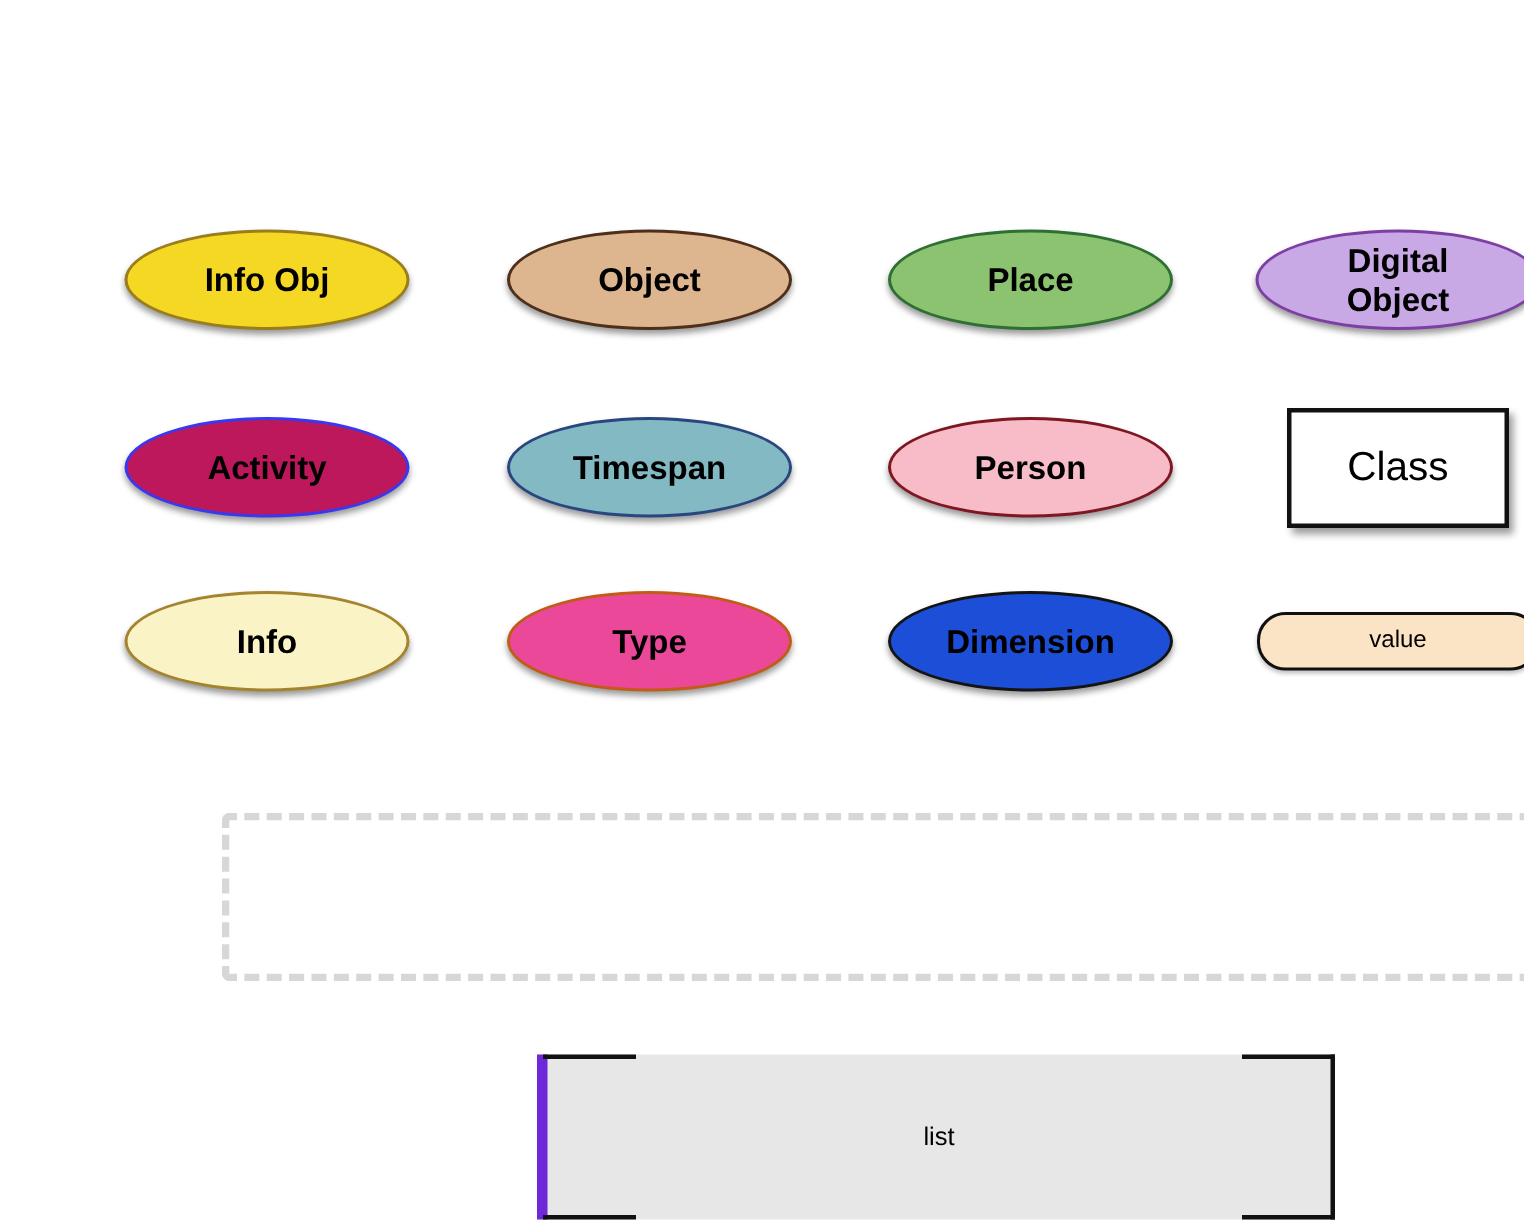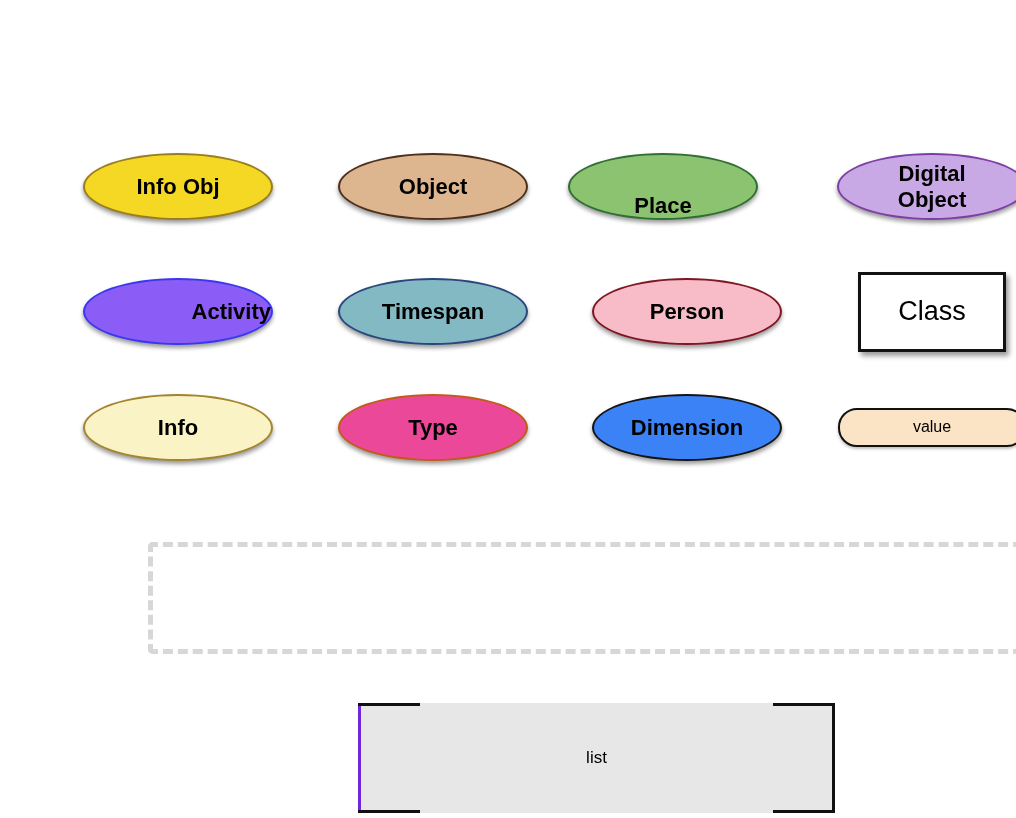--- a/index.html
+++ b/index.html
@@ -34,55 +34,55 @@
     height: 67px;
     border-radius: 50%;
     border: 2.5px solid #000;
     box-shadow: 0 3px 4px rgba(0,0,0,0.40);
     font-weight: 700;
     font-size: 22px;
   }
   
   #s-info-obj        { left: 55px;  top: 153px; background: #F5D823; border-color: #9A7D1C; }
   #s-object          { left: 310px; top: 153px; background: #DDB68F; border-color: #4E2F1A; }
-  #s-place           { left: 540px; top: 153px; background: #8CC370; border-color: #2E6F33; align-items: flex-end; }
+  #s-place           { left: 564px; top: 153px; background: #8CC370; border-color: #2E6F33; }
   #s-digital-object  { left: 809px; top: 153px; background: #C8A9E6; border-color: #7E3FA4; }
   
-  #s-activity        { left: 55px;  top: 278px; background: #8b5cf6; border-color: #3838F0; justify-content: flex-end; }
+  #s-activity        { left: 55px;  top: 278px; background: #be185d; border-color: #3838F0; }
   #s-timespan        { left: 310px; top: 278px; background: #83B9C3; border-color: #29477E; align-items: center; }
   #s-person          { left: 564px; top: 278px; background: #F8BCC9; border-color: #7E1722; }
   #s-class {
     left: 830px; top: 272px; width: 148px; height: 80px;
     background: #FFFFFF; border: 3px solid #111;
     font-weight: 400; font-size: 27px;
     box-shadow: 3px 4px 5px rgba(0,0,0,0.40);
   }
   
   #s-name            { left: 55px;  top: 394px; background: #FAF3C5; border-color: #A5842E; }
   #s-type            { left: 310px; top: 394px; background: #ec4899; border-color: #C25B16; }
-  #s-dimension       { left: 564px; top: 394px; background: #3b82f6; border-color: #141414; }
+  #s-dimension       { left: 564px; top: 394px; background: #1d4ed8; border-color: #141414; }
   #s-value {
     left: 810px; top: 408px; width: 188px; height: 39px;
     background: #FBE4C5; border: 2.5px solid #111; border-radius: 19px;
     font-weight: 400; font-size: 16px;
     box-shadow: 0 2px 3px rgba(0,0,0,0.25);
   }
   .dashed-box {
     position: absolute;
     left: 120px; top: 542px; width: 890px; height: 112px;
     box-sizing: border-box;
     border: 5px dashed #D7D7D7;
     border-radius: 5px;
   }
   .list-box {
     position: absolute;
-    left: 330px; top: 703px; width: 477px; height: 110px;
+    left: 330px; top: 703px; width: 532px; height: 110px;
     box-sizing: border-box;
     background: #E7E7E7;
-    border-left: 3px solid #6d28d9;
+    border-left: 7px solid #6d28d9;
     border-right: 3px solid #111;
     display: flex;
     align-items: center;
     justify-content: center;
     font-size: 17px;
     font-weight: 400;
     color: #000;
   }
   .bseg {
     position: absolute;

